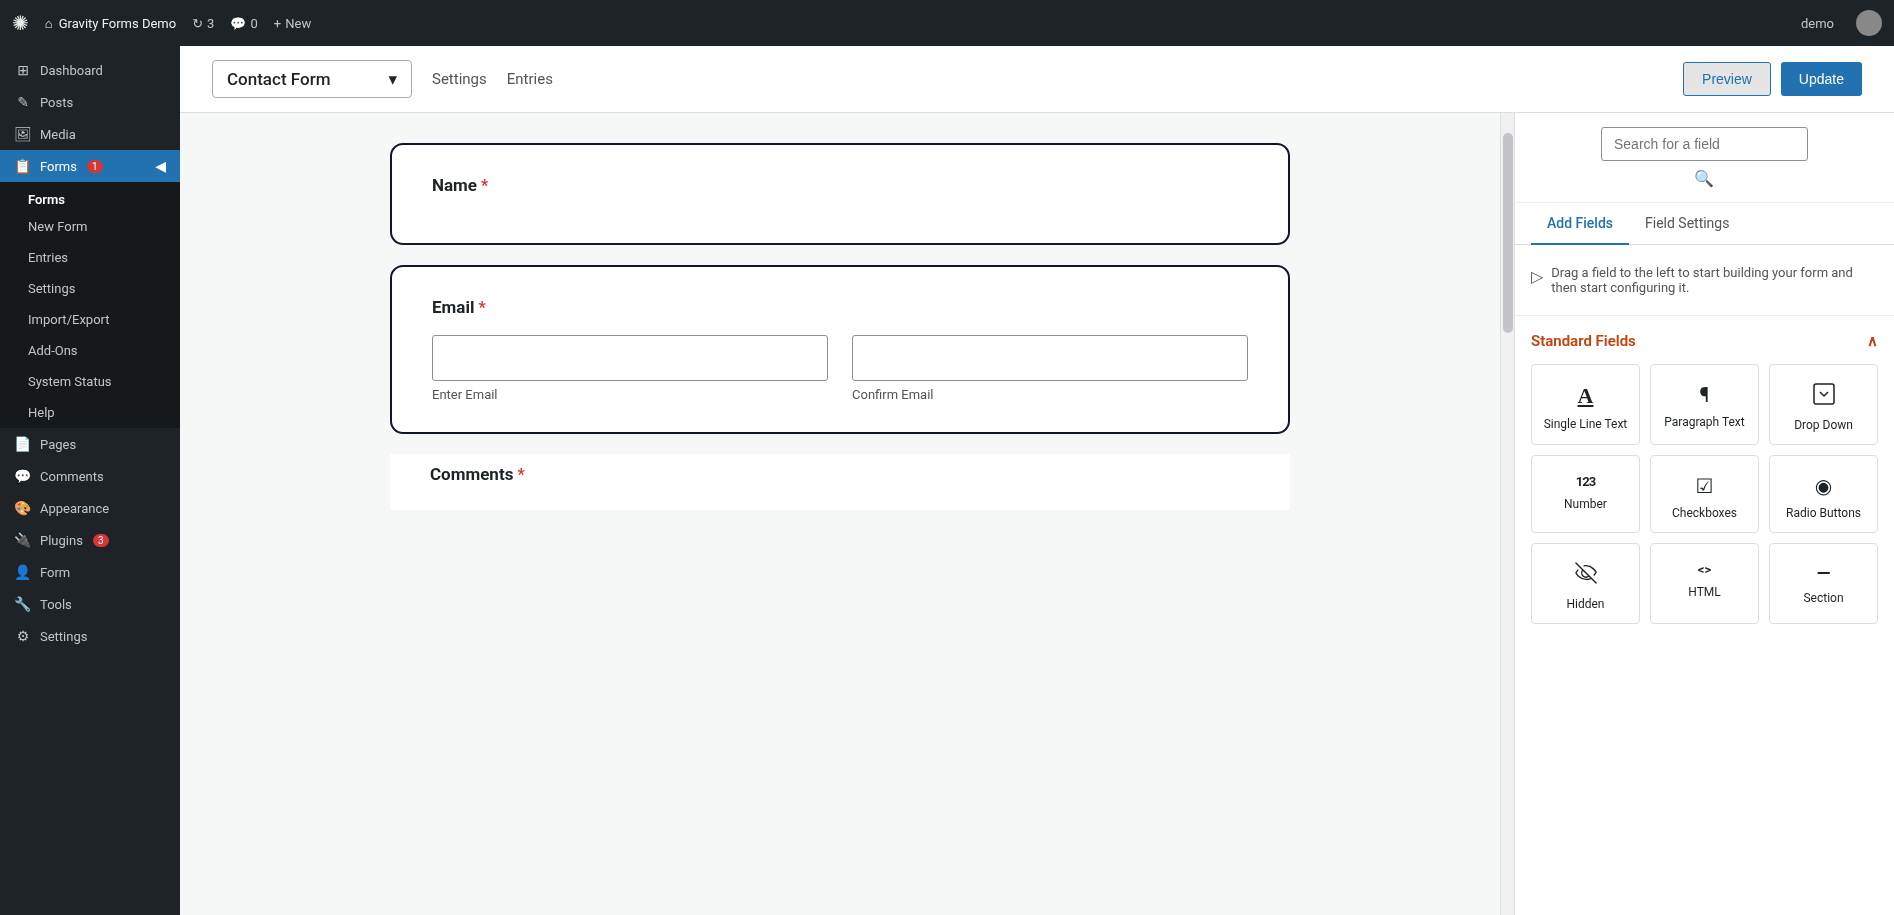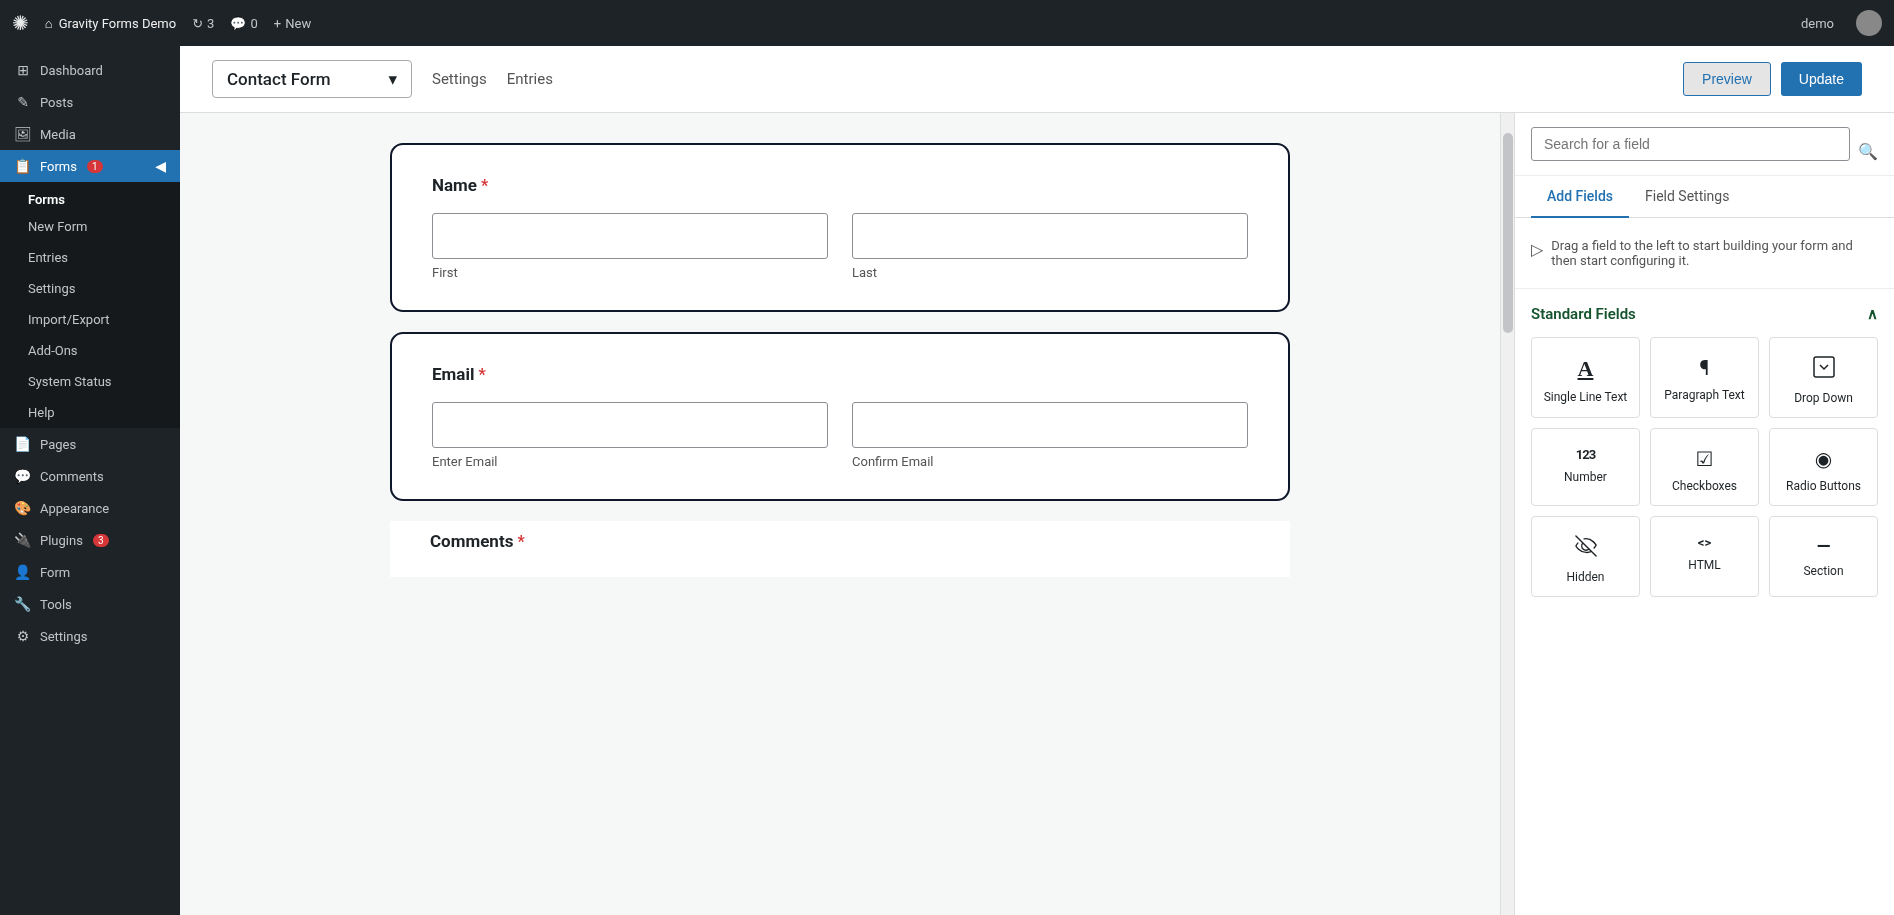--- a/index.html
+++ b/index.html
@@ -192,25 +192,26 @@
       border-left: 1px solid #ddd;
       flex-shrink: 0;
       display: flex;
       flex-direction: column;
       overflow: hidden;
       position: relative;
     }
 
     
     .field-search {
-      padding: 14px 16px;
+      padding: 14px 4px;
       border-bottom: 1px solid #eee;
       display: flex;
-      align-items: flex-end;
+      align-items: center;
       gap: 8px;
+      flex-direction: column;
     }
     .field-search input {
       flex: 1;
       border: 1px solid #8c8f94;
       border-radius: 3px;
       padding: 8px 12px;
       font-size: 14px;
     }
     .search-icon { color: #555; font-size: 16px; }
 
@@ -247,21 +248,21 @@
     .drag-cursor { font-size: 16px; color: #555; margin-top: 2px; }
 
     
     .fields-section { padding: 16px; overflow-y: auto; flex: 1; }
     .fields-section-header {
       display: flex;
       align-items: center;
       justify-content: space-between;
       font-size: 15px;
       font-weight: 600;
-      color: #14532d;
+      color: #c2410c;
       margin-bottom: 14px;
     }
     .fields-grid {
       display: grid;
       grid-template-columns: repeat(3, 1fr);
       gap: 10px;
     }
     .field-tile {
       border: 1px solid #ddd;
       border-radius: 4px;
@@ -427,30 +428,20 @@
     <div class="content-area">
 
       <div class="form-canvas-wrapper">
         <div class="form-canvas">
 
           <div class="form-field-block">
             <div class="field-label">
               <span>Name</span>
               <span class="required-star">*</span>
             </div>
-            <div class="field-row">
-              <div class="field-col">
-                <input class="field-input" type="text" placeholder="" style="">
-                <span class="field-sublabel">First</span>
-              </div>
-              <div class="field-col">
-                <input class="field-input" type="text" placeholder="" style="">
-                <span class="field-sublabel">Last</span>
-              </div>
-            </div>
           </div>
 
           <div class="form-field-block">
             <div class="field-label">
               <span>Email</span>
               <span class="required-star">*</span>
             </div>
             <div class="field-row">
               <div class="field-col">
                 <input class="field-input" type="text" placeholder="" style="">

